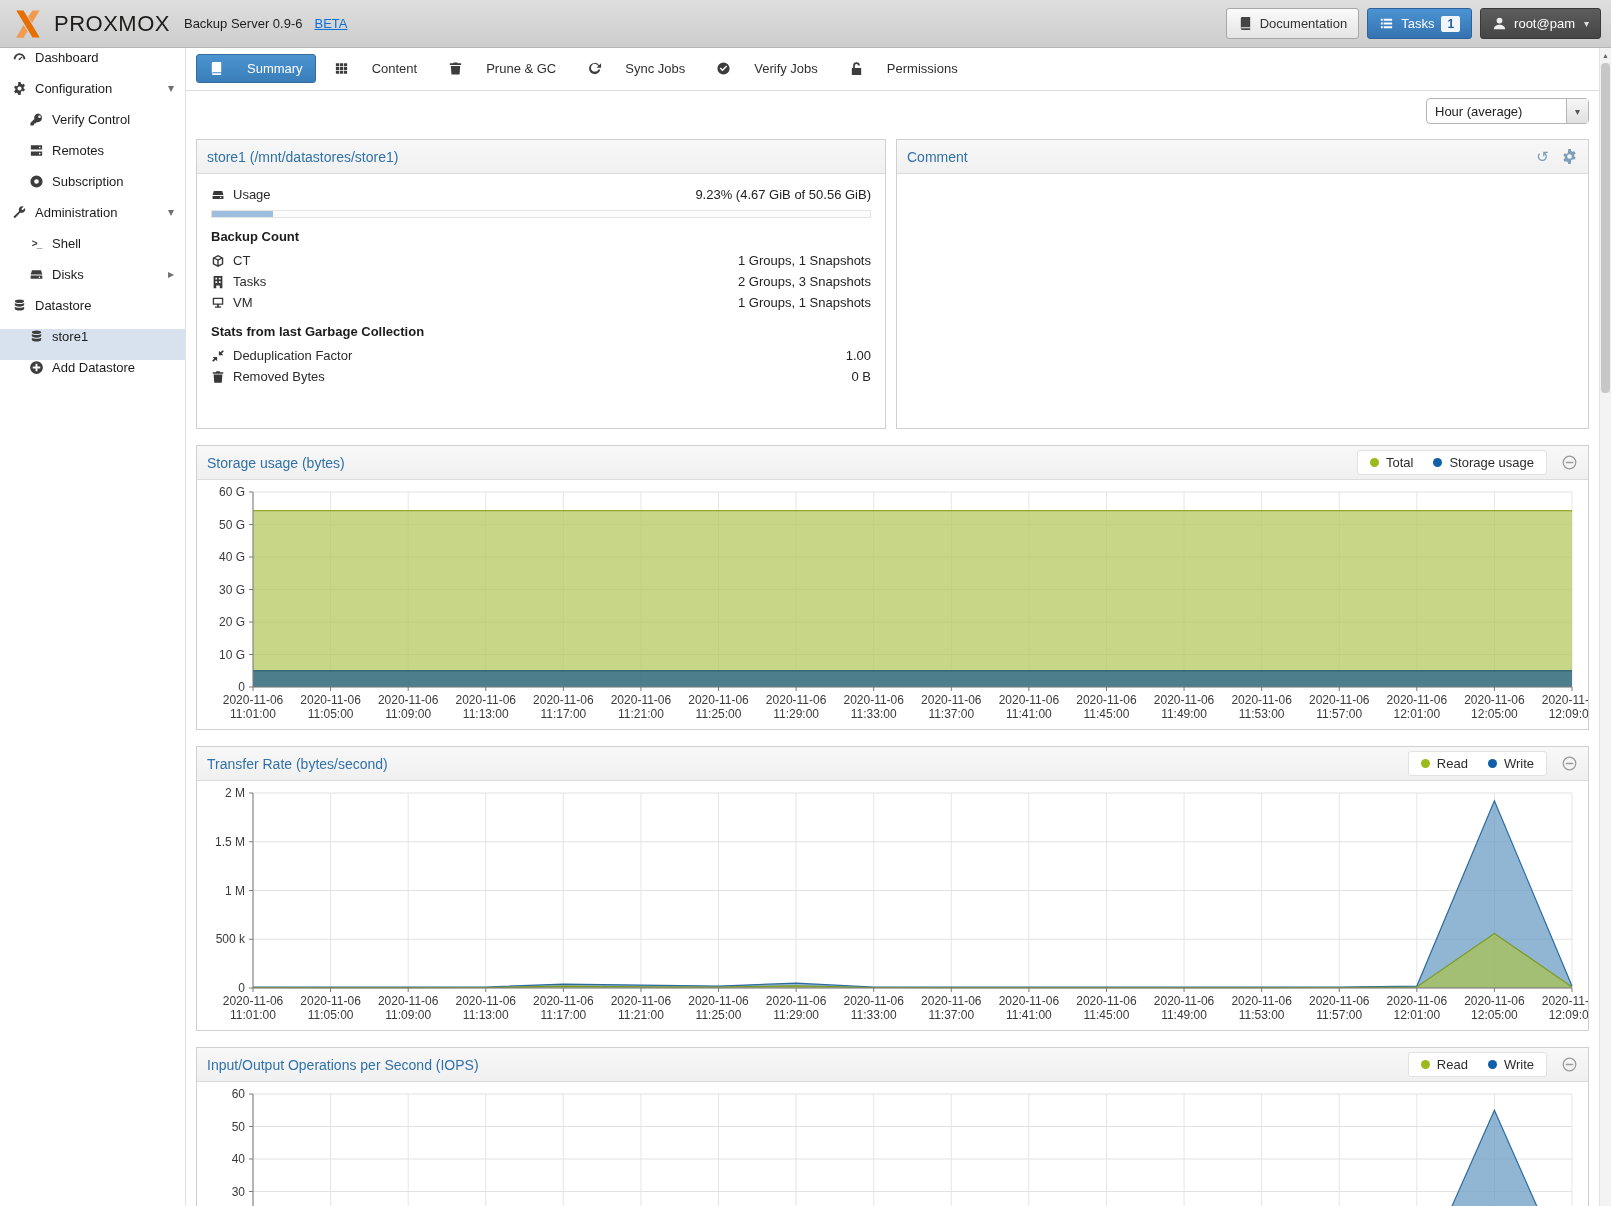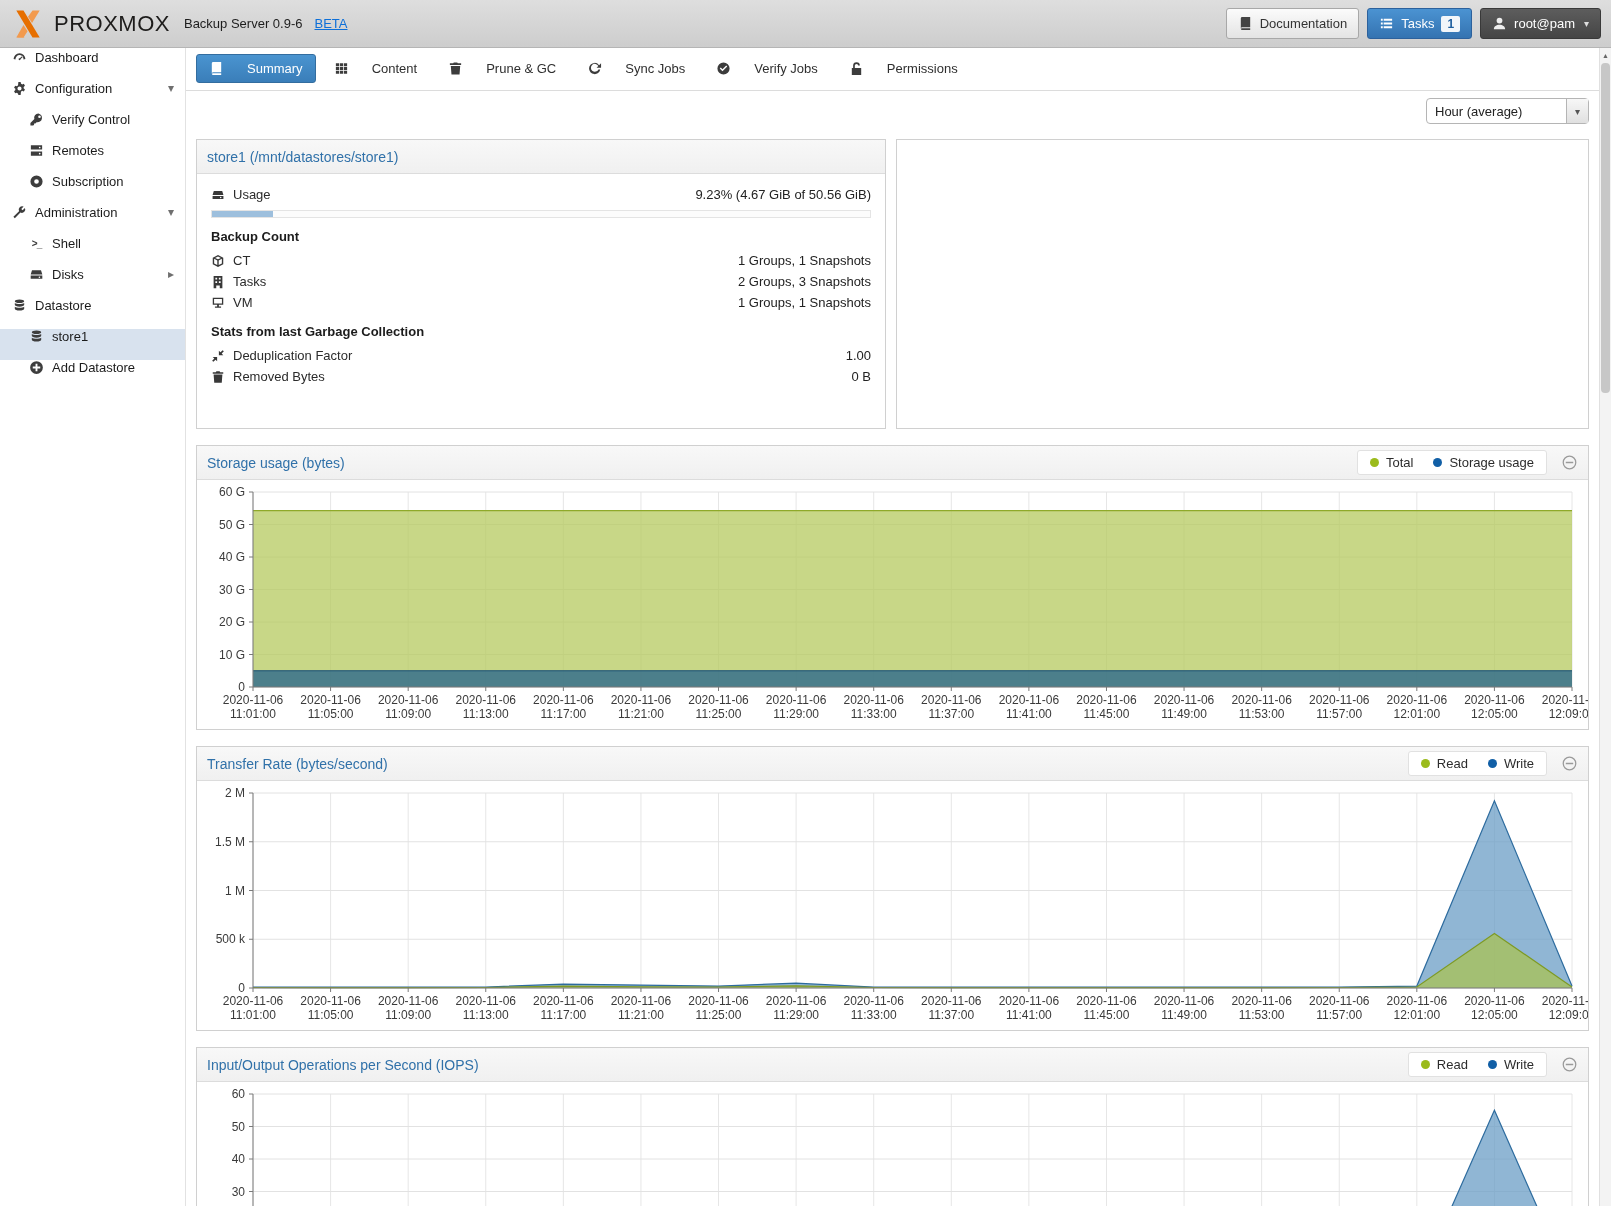--- a/index.html
+++ b/index.html
@@ -367,20 +367,30 @@
                     </svg>
                   </span>
                   <span>Removed Bytes</span>
                   <span class="kv-val">0 B</span>
                 </div>
               </div>
           </div>
         </section>
 
         <section class="panel comment">
+          <div class="panel-hd">
+            <span class="panel-title">Comment</span>
+            <span class="hd-spacer"></span>
+            <span class="hd-tool glyphic">↺</span>
+            <span class="hd-tool icon">
+                <svg viewBox="0 0 16 16">
+                  <path d="M6.8 1h2.4l.4 1.8a5.2 5.2 0 0 1 1.3.8l1.7-.6 1.2 2.1-1.4 1.2a5.3 5.3 0 0 1 0 1.5l1.4 1.2-1.2 2.1-1.7-.6a5.2 5.2 0 0 1-1.3.8L9.2 15H6.8l-.4-1.8a5.2 5.2 0 0 1-1.3-.8l-1.7.6-1.2-2.1 1.4-1.2a5.3 5.3 0 0 1 0-1.5L2.2 7.1l1.2-2.1 1.7.6a5.2 5.2 0 0 1 1.3-.8L6.8 1zM8 5.8A2.2 2.2 0 1 0 10.2 8 2.2 2.2 0 0 0 8 5.8z"></path>
+                </svg>
+              </span>
+          </div>
           <div class="panel-bd"></div>
         </section>
       </div>
 
       <section class="panel chart-panel">
         <div class="panel-hd">
           <span class="panel-title">Storage usage (bytes)</span>
           <span class="hd-spacer"></span>
           <span class="legend">
               <span class="legend-item">

